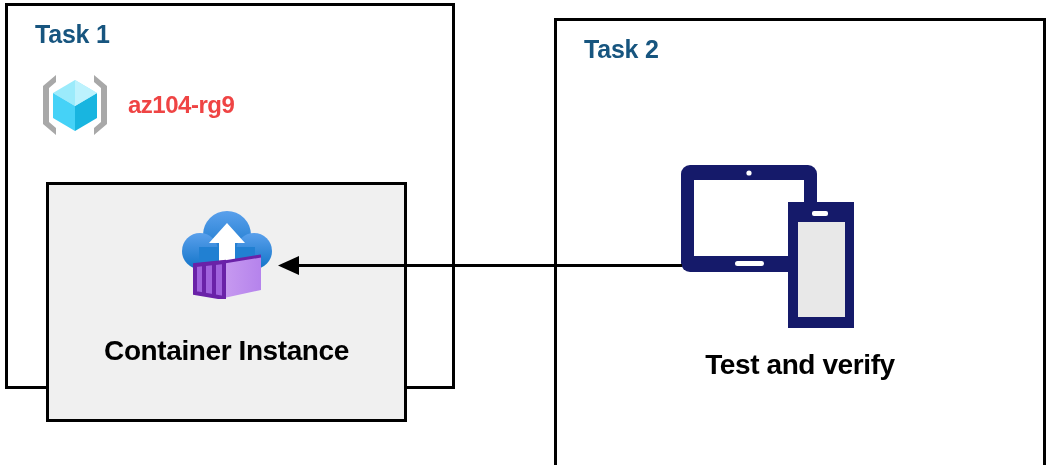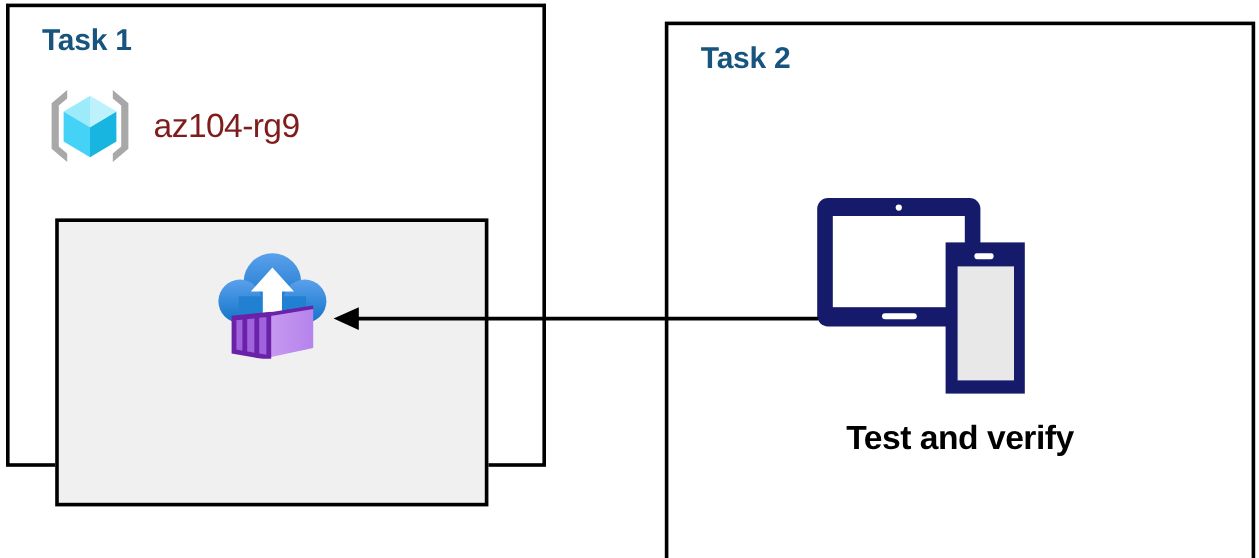--- a/index.html
+++ b/index.html
@@ -43,23 +43,23 @@
   #rg-row {
     position: absolute;
     left: 30px;
     top: 62px;
     display: flex;
     align-items: center;
     gap: 16px;
   }
   #rg-icon { width: 74px; height: 74px; display: block; }
   #rg-label {
-    font-size: 28px;
-    font-weight: normal;
-    color: #7f1d1d;
+    font-size: 24px;
+    font-weight: bold;
+    color: #ef4444;
     white-space: nowrap;
     letter-spacing: -0.5px;
   }
 
   
   #aci-box {
     position: absolute;
     box-sizing: border-box;
     left: 38px;
     top: 176px;
@@ -174,20 +174,21 @@
 
         <path d="M18 58 L47 55 L47 91 L18 86 Z" fill="#a062dd"></path>
 
         <path d="M18 58 L47 55 L47 91 L18 86 Z" fill="none" stroke="#6a22a8" stroke-width="4"></path>
 
         <path d="M27 57.2 L27 87.5" stroke="#6a22a8" stroke-width="4" fill="none"></path>
         <path d="M37 56.2 L37 89.2" stroke="#6a22a8" stroke-width="4" fill="none"></path>
 
         <path d="M18 58 L47 55 L84 49" fill="none" stroke="#6a22a8" stroke-width="3"></path>
       </svg>
+      <div id="aci-label">Container Instance</div>
     </div>
   </div>
 
   <div id="panel-task2" class="panel">
     <div class="panel-title">Task 2</div>
   </div>
 
   <svg id="devices-icon" viewBox="0 0 186 172">
 
     <rect x="3" y="3" width="136" height="107" rx="9" ry="9" fill="#151a6a"></rect>

